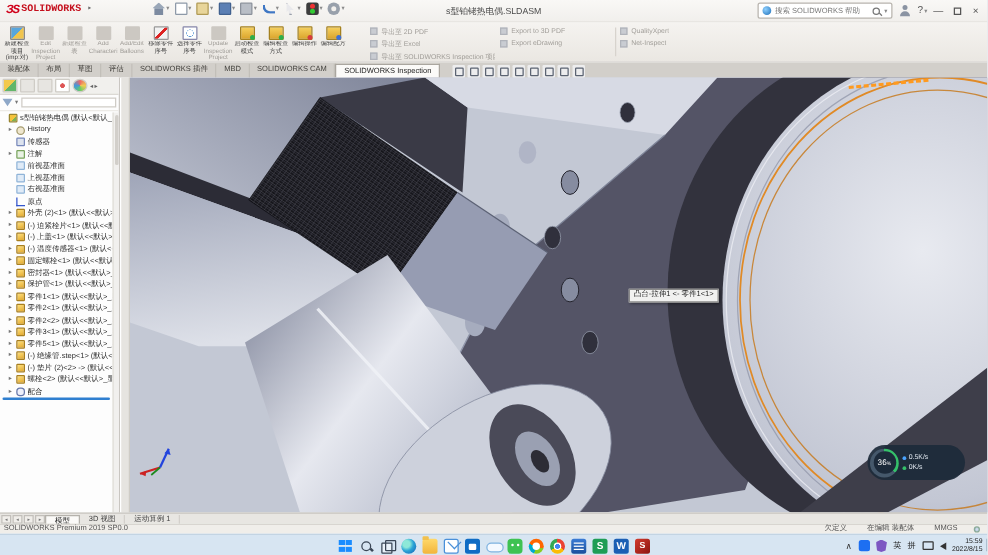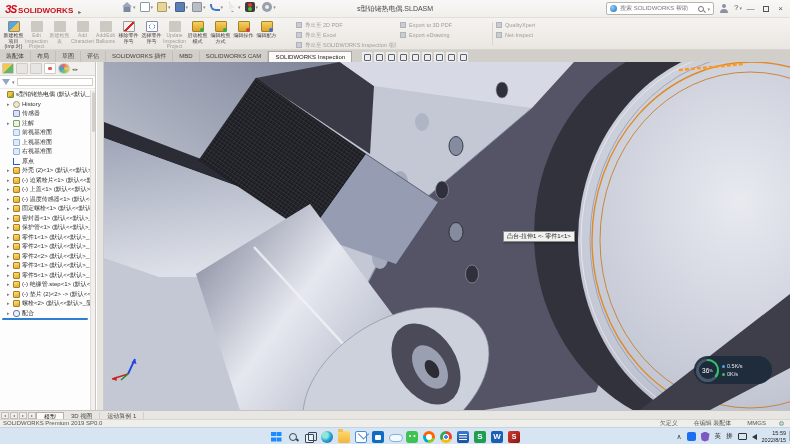--- a/index.html
+++ b/index.html
@@ -2,21 +2,21 @@
 <html><head>
 <meta charset="utf-8">
 <style>
   *{margin:0;padding:0;box-sizing:border-box;}
   html,body{width:790px;height:444px;overflow:hidden;}
   body{font-family:"Liberation Sans","DejaVu Sans",sans-serif;color:#333;}
   #app{position:relative;width:790px;height:444px;background:#fff;overflow:hidden;}
 
   
   #titlebar{position:absolute;left:0;top:0;width:790px;height:18px;background:linear-gradient(#f9f8f6,#f1efec);border-bottom:1px solid #e2dfda;}
-  .logo{position:absolute;left:5px;top:3px;height:12px;display:flex;align-items:flex-end;gap:2px;}
+  .logo{position:absolute;left:5px;top:3px;height:12px;display:flex;align-items:flex-start;gap:2px;font-family:Liberation Mono, monospace;}
   .logo-ds{font-size:10px;font-weight:bold;font-style:italic;color:#d0021b;letter-spacing:-1px;}
   .logo-sw{font-size:8px;font-weight:bold;color:#c5101d;letter-spacing:0;}
   .logo-fly{font-size:6px;color:#666;margin-left:3px;}
   .qat{position:absolute;left:122px;top:2px;display:flex;align-items:center;gap:4px;}
   .qitem{display:flex;align-items:center;gap:1px;}
   .qico{width:10px;height:10px;position:relative;border-radius:1px;background:#cfccc6;}
   .qitem[data-icon="home"] .qico{background:linear-gradient(#9aa7b8 55%,#7c8aa0 55%);clip-path:polygon(50% 0,100% 45%,85% 45%,85% 100%,15% 100%,15% 45%,0 45%);}
   .qitem[data-icon="new"] .qico{background:#fff;border:1px solid #8d99a8;}
   .qitem[data-icon="open"] .qico{background:#e8d59a;border:1px solid #b09a55;}
   .qitem[data-icon="save"] .qico{background:#5b7fb4;border:1px solid #41618f;}

